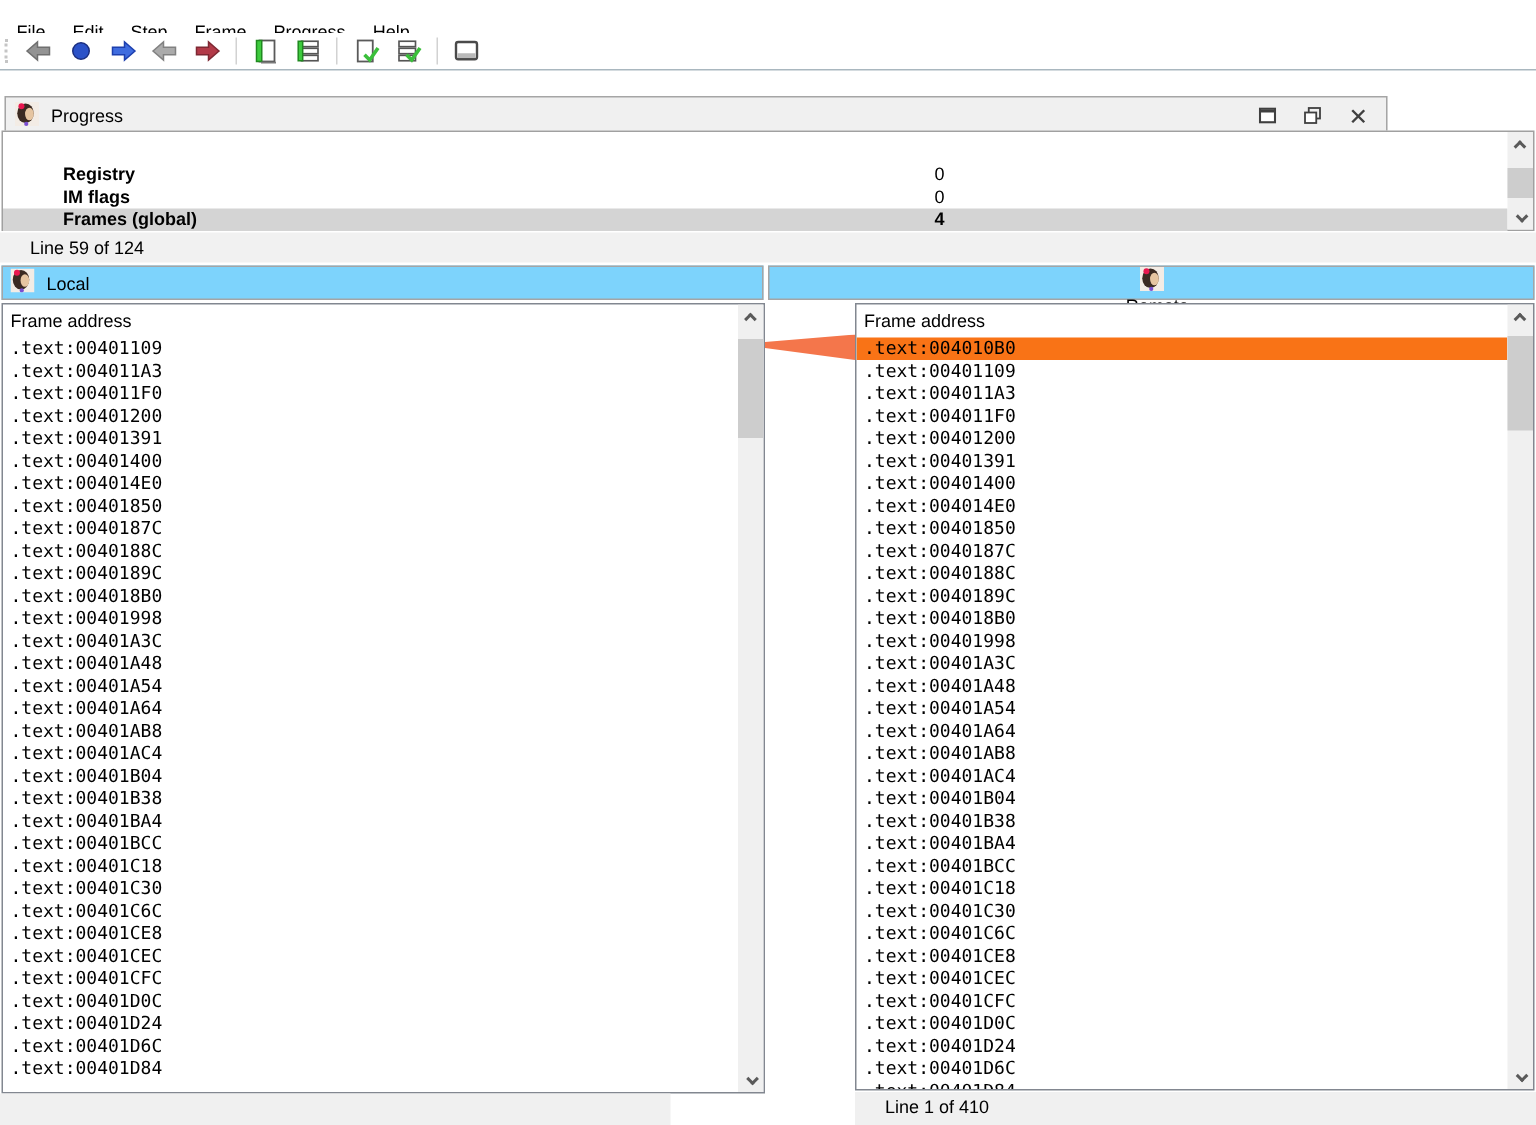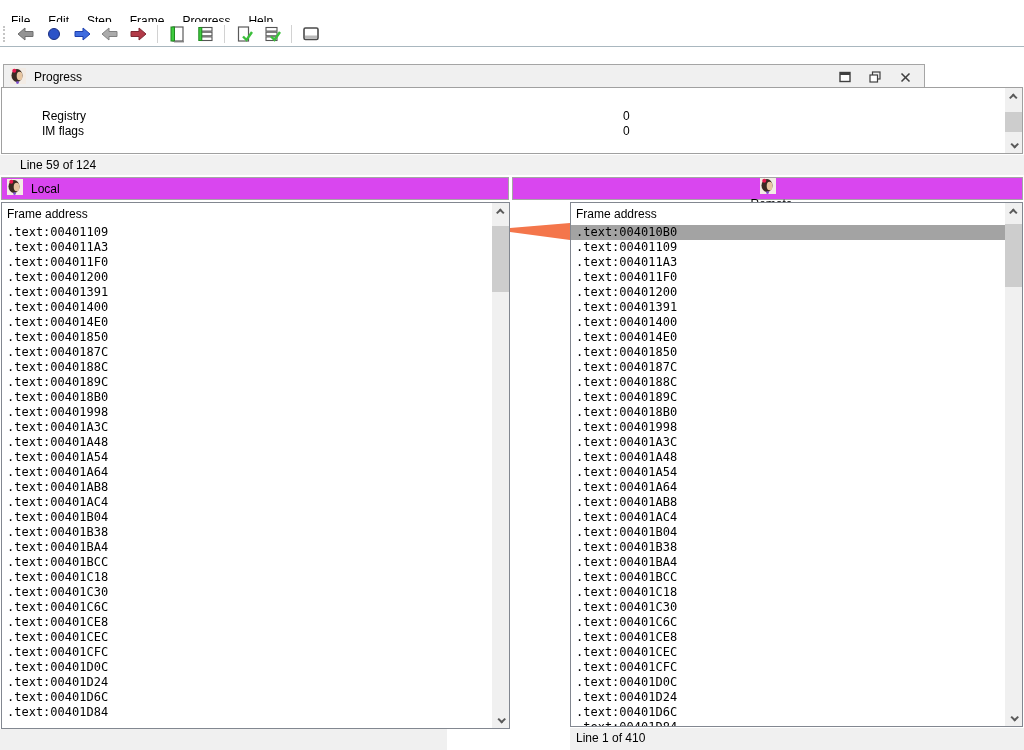--- a/index.html
+++ b/index.html
@@ -25,54 +25,54 @@
   .win-controls { margin-left:auto; display:flex; align-items:center; gap:16px; padding-right:6px; }
   .win-btn { width:14px; height:14px; display:flex; align-items:center; justify-content:center; }
 
   
   #step-table { left:1px; top:87px; width:1022px; height:67px; background:#fff; border:1px solid #a0a0a0; }
   #step-table .hdr { position:absolute; top:0; left:0; right:17px; height:21px; }
   #step-table .hdr .c1 { position:absolute; left:5px; top:3px; }
   #step-table .hdr .c2 { position:absolute; left:621px; top:3px; }
   #step-rows { position:absolute; top:21px; left:0; right:17px; }
   .step-row { position:relative; height:15px; line-height:15px; }
-  .step-row .cell-step { position:absolute; left:40px; }
+  .step-row .cell-step { position:absolute; left:40px;font-weight:bold; }
   .step-row .cell-conf { position:absolute; left:621px; }
   .step-row.selected { background:#d4d4d4; font-weight:bold; }
 
   
   .sb { position:absolute; top:0; right:0; bottom:0; width:17px; background:#f0f0f0; }
   .sb-arrow { position:absolute; left:0; width:17px; height:17px; display:flex; align-items:center; justify-content:center; }
   .sb-arrow.up { top:0; } .sb-arrow.down { bottom:0; }
   .chev { width:6px; height:6px; border-left:2px solid #5a5a5a; border-top:2px solid #5a5a5a; }
   .chev.up { transform:rotate(45deg) translateY(1px); }
   .chev.down { transform:rotate(-135deg) translateY(1px); }
   .sb-thumb { position:absolute; left:0; width:17px; background:#cdcdcd; }
 
   
   #progress-status { left:0; top:155px; width:1024px; height:20px; background:#f1f1f1; padding:3px 0 0 20px; }
   #local-footer   { left:0; top:729px; width:447px; height:21px; background:#f0f0f0; }
-  #remote-footer  { left:570px; top:728px; width:454px; height:22px; background:#f0f0f0; padding:3px 0 0 6px; }
-
-  
-  .pane-titlebar { height:23px; background:#d946ef; border:1px solid #a5a5a5;
+  #remote-footer  { left:570px; top:728px; width:454px; height:22px; background:#f0f0f0; padding:3px 0 0 20px; }
+
+  
+  .pane-titlebar { height:23px; background:#7dd3fc; border:1px solid #a5a5a5;
                    display:flex; align-items:center; padding:0 5px; }
   .pane-titlebar .title { margin-left:8px; }
   #local-titlebar  { left:1px; top:177px; width:508px; }
   #remote-titlebar { left:512px; top:177px; width:511px;flex-direction:column; }
 
   
   .framelist { background:#fff; border:1px solid #828790; overflow:hidden; }
   #local-list  { left:1px;  top:202px; width:509px; height:527px; }
   #remote-list { left:570px; top:202px; width:453px; height:525px; }
   .list-inner { position:absolute; top:0; left:0; right:17px; bottom:0; overflow:hidden; }
   .col-header { height:22px; line-height:22px; padding-left:5px; font-family:"Liberation Sans", sans-serif; }
   .lrow { height:15px; line-height:15px; padding-left:5px; white-space:nowrap;
           font-family:"DejaVu Sans Mono", monospace; font-size:12px; }
-  .lrow.hl { background:#a3a3a3; }
+  .lrow.hl { background:#f97316; }
 
   
   #wedge { left:510px; top:223px; }
 </style>
 </head>
 <body>
 
 <div class="abs" id="menubar">
 
 <div class="menu-item">File</div>
@@ -196,20 +196,24 @@
       <div class="step-row">
         <span class="cell-step">Registry</span>
         <span class="cell-conf">0</span>
       </div>
 
       <div class="step-row">
         <span class="cell-step">IM flags</span>
         <span class="cell-conf">0</span>
       </div>
 
+      <div class="step-row selected">
+        <span class="cell-step">Frames (global)</span>
+        <span class="cell-conf">4</span>
+      </div>
     </div>
   <div class="sb">
     <div class="sb-arrow up">
         <div class="chev up"></div>
       </div>
     <div class="sb-thumb" style="top:24px; height:20px;"></div>
     <div class="sb-arrow down">
         <div class="chev down"></div>
       </div>
   </div>

